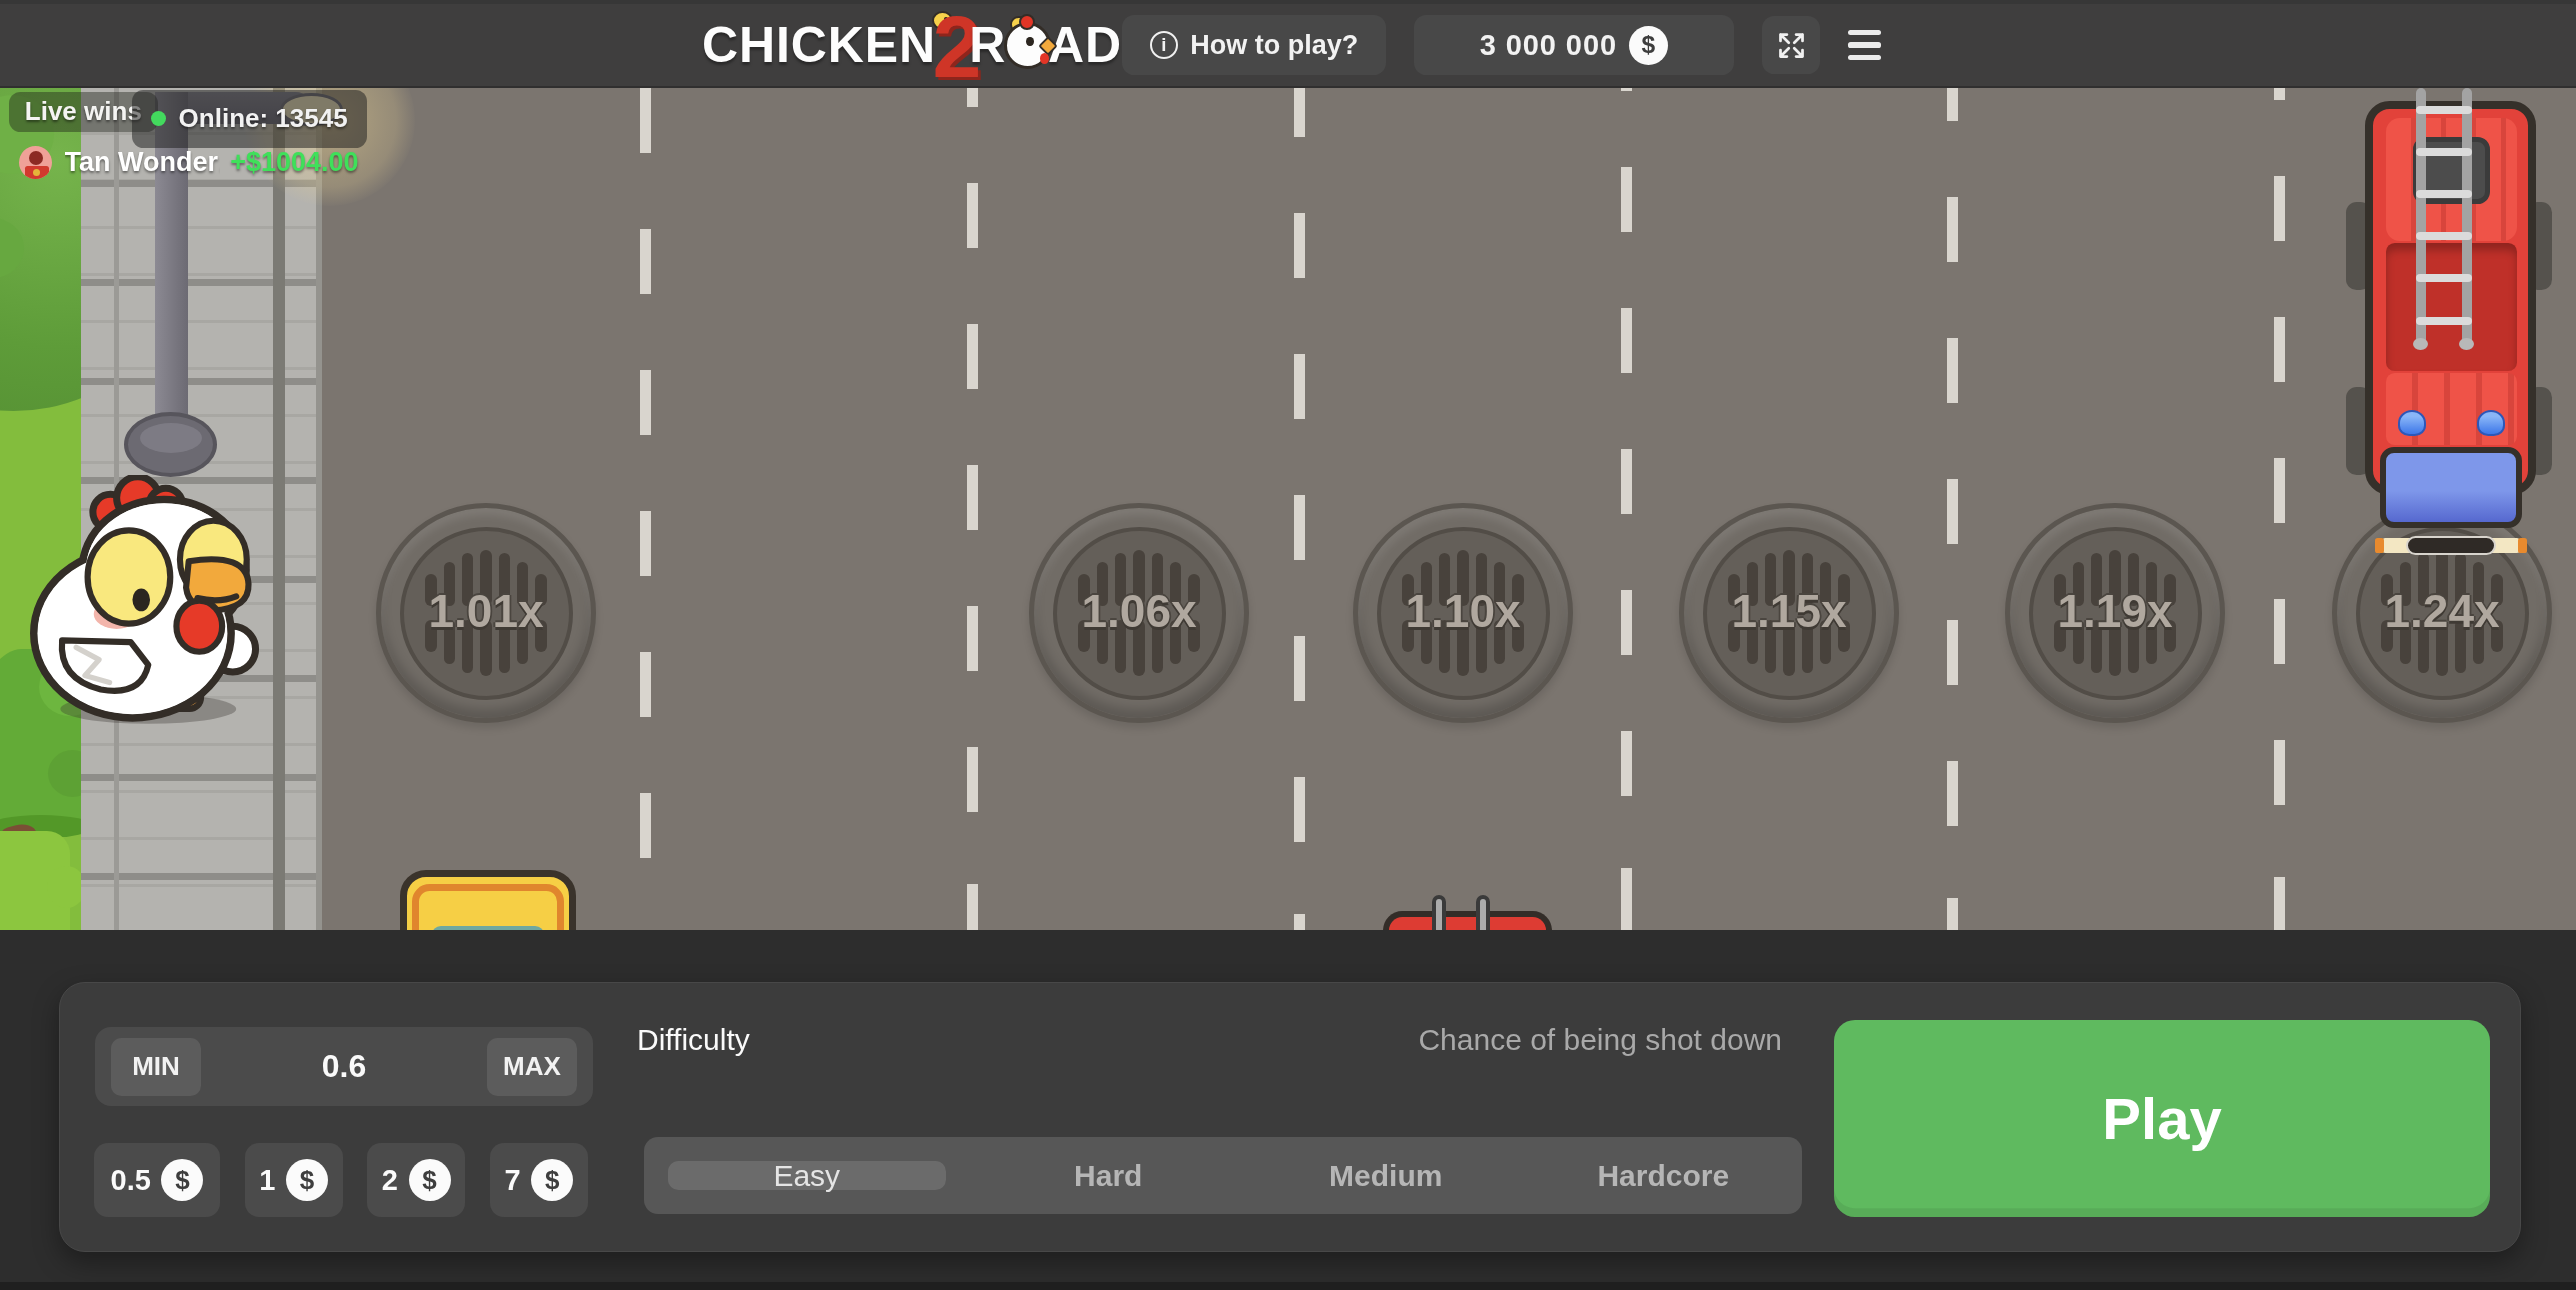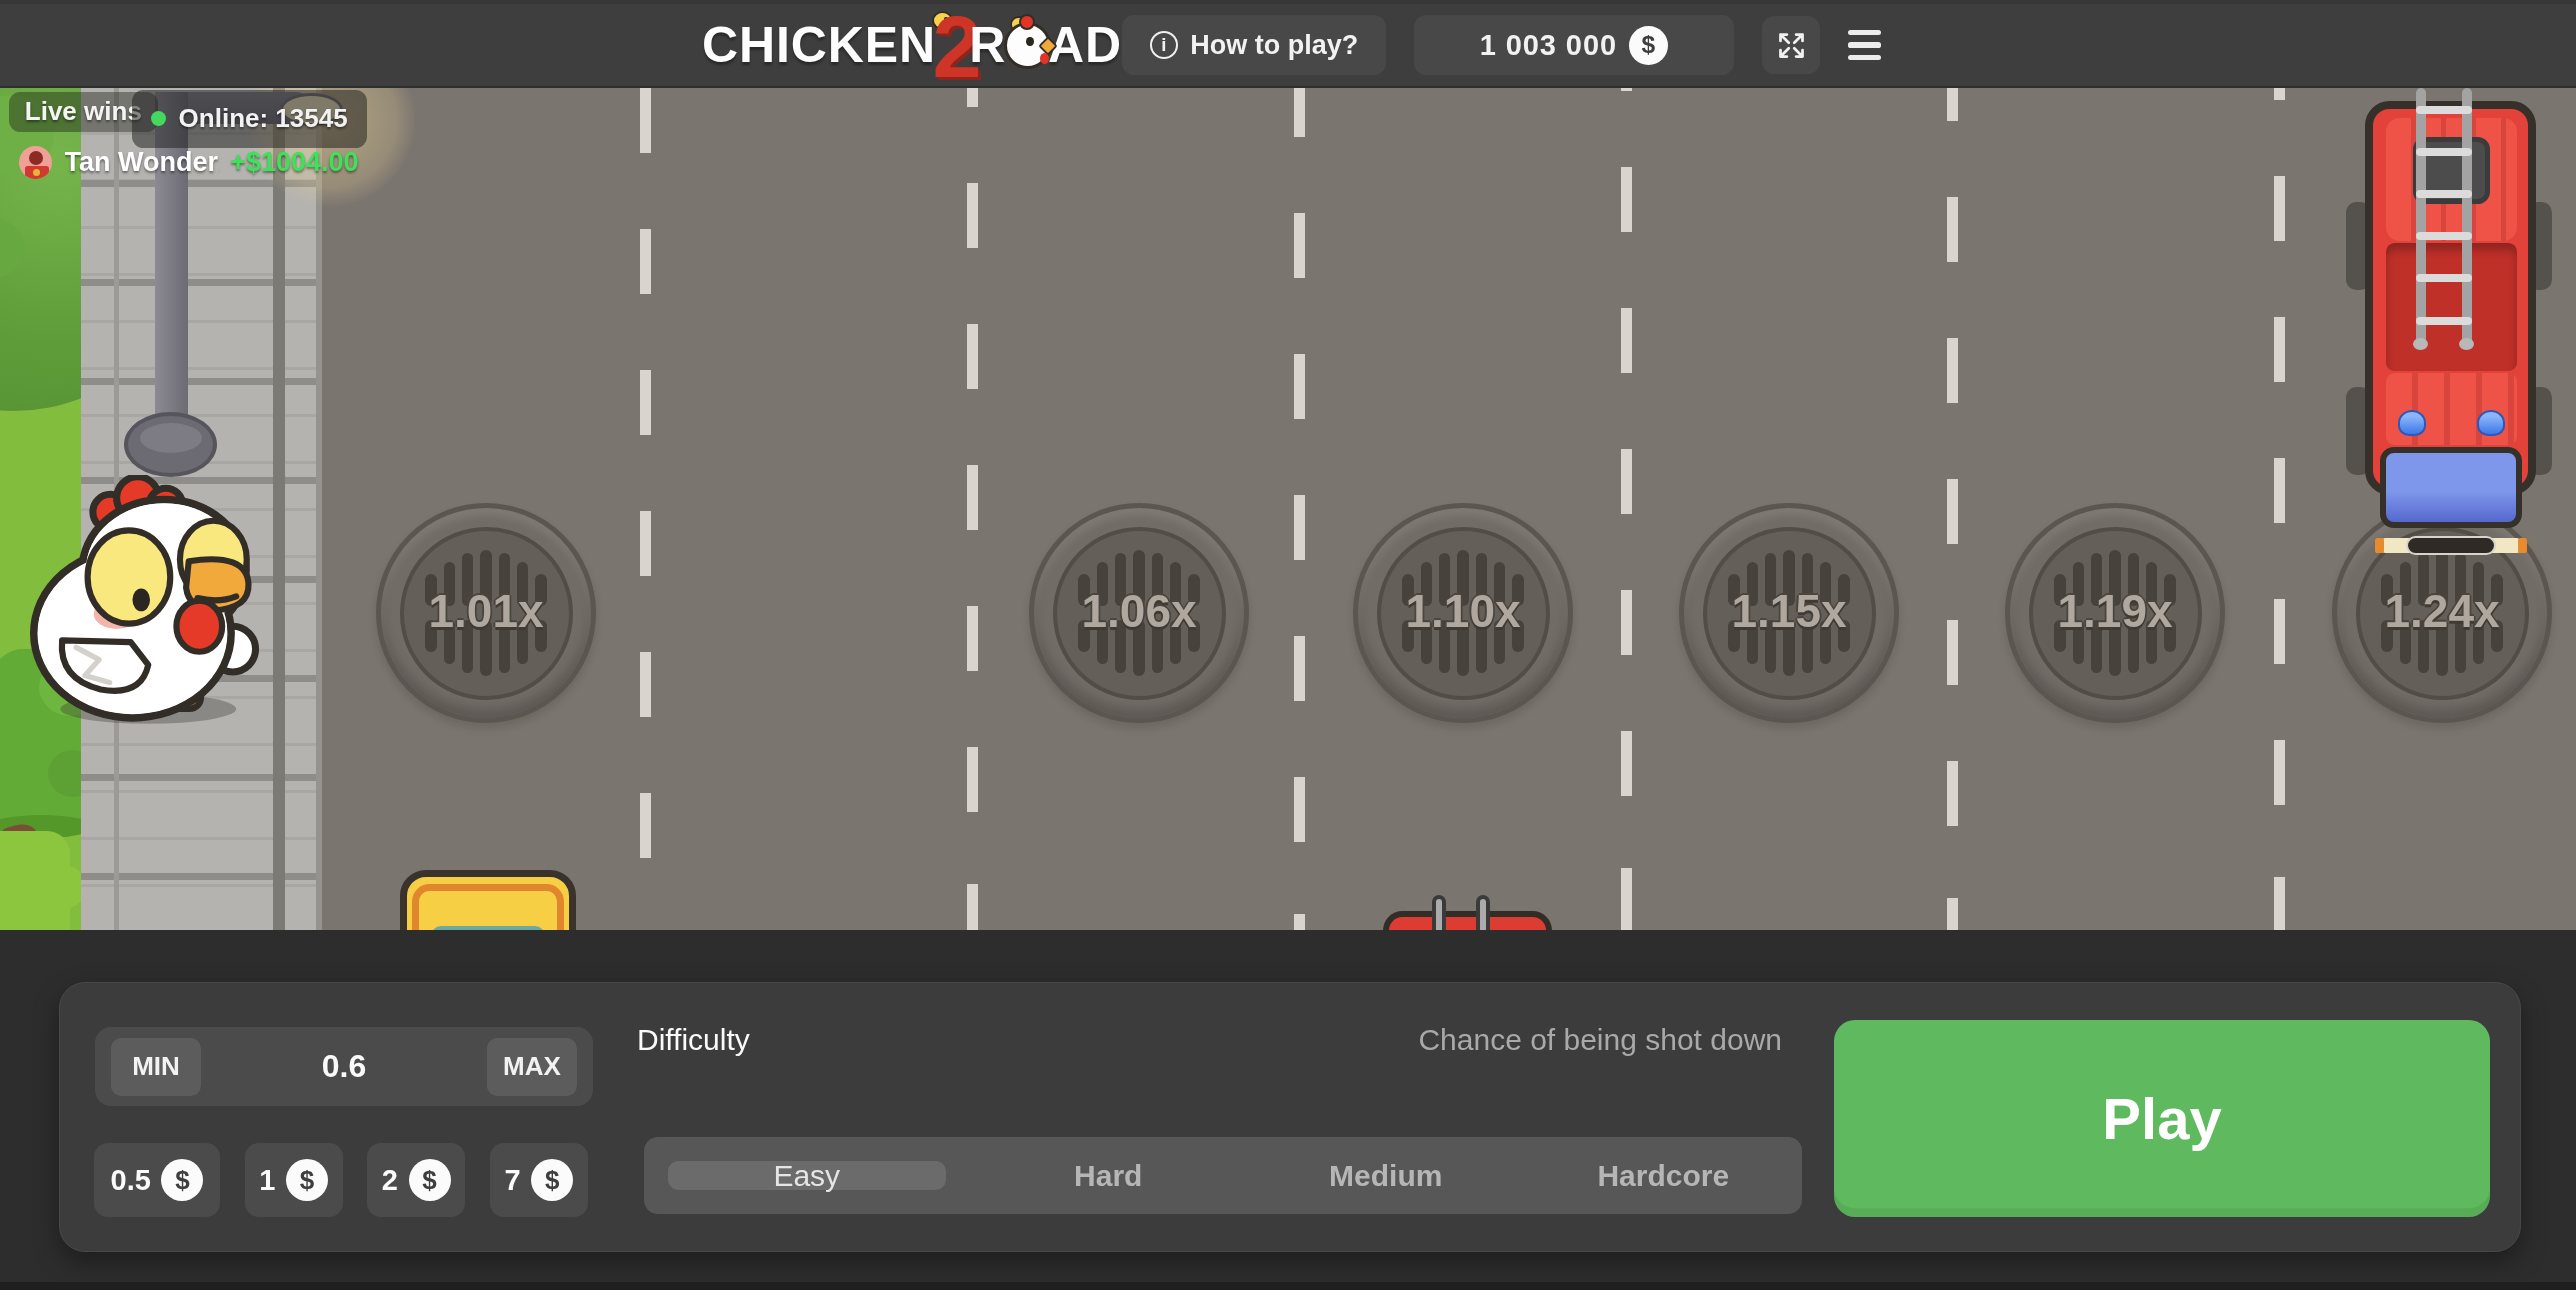--- a/index.html
+++ b/index.html
@@ -423,21 +423,21 @@
         <span class="wattle"></span>
       </span>
       <span class="logo-word">AD</span>
     </div>
     <div class="header-right">
       <div class="hbtn howto">
         <span class="info-ic">i</span>
         <span>How to play?</span>
       </div>
       <div class="hbtn balance">
-        <span>1 003 000</span>
+        <span>3 000 000</span>
         <span class="coin">$</span>
       </div>
       <div class="hbtn fsbtn">
         <svg width="33" height="33" viewBox="0 0 36 36" fill="none" stroke="#f0f0f0" stroke-width="3" stroke-linecap="round" stroke-linejoin="round">
           <path d="M15 15 L6 6 M6 13 V6 H13"></path>
           <path d="M21 15 L30 6 M23 6 H30 V13"></path>
           <path d="M15 21 L6 30 M6 23 V30 H13"></path>
           <path d="M21 21 L30 30 M30 23 V30 H23"></path>
         </svg>
       </div>

